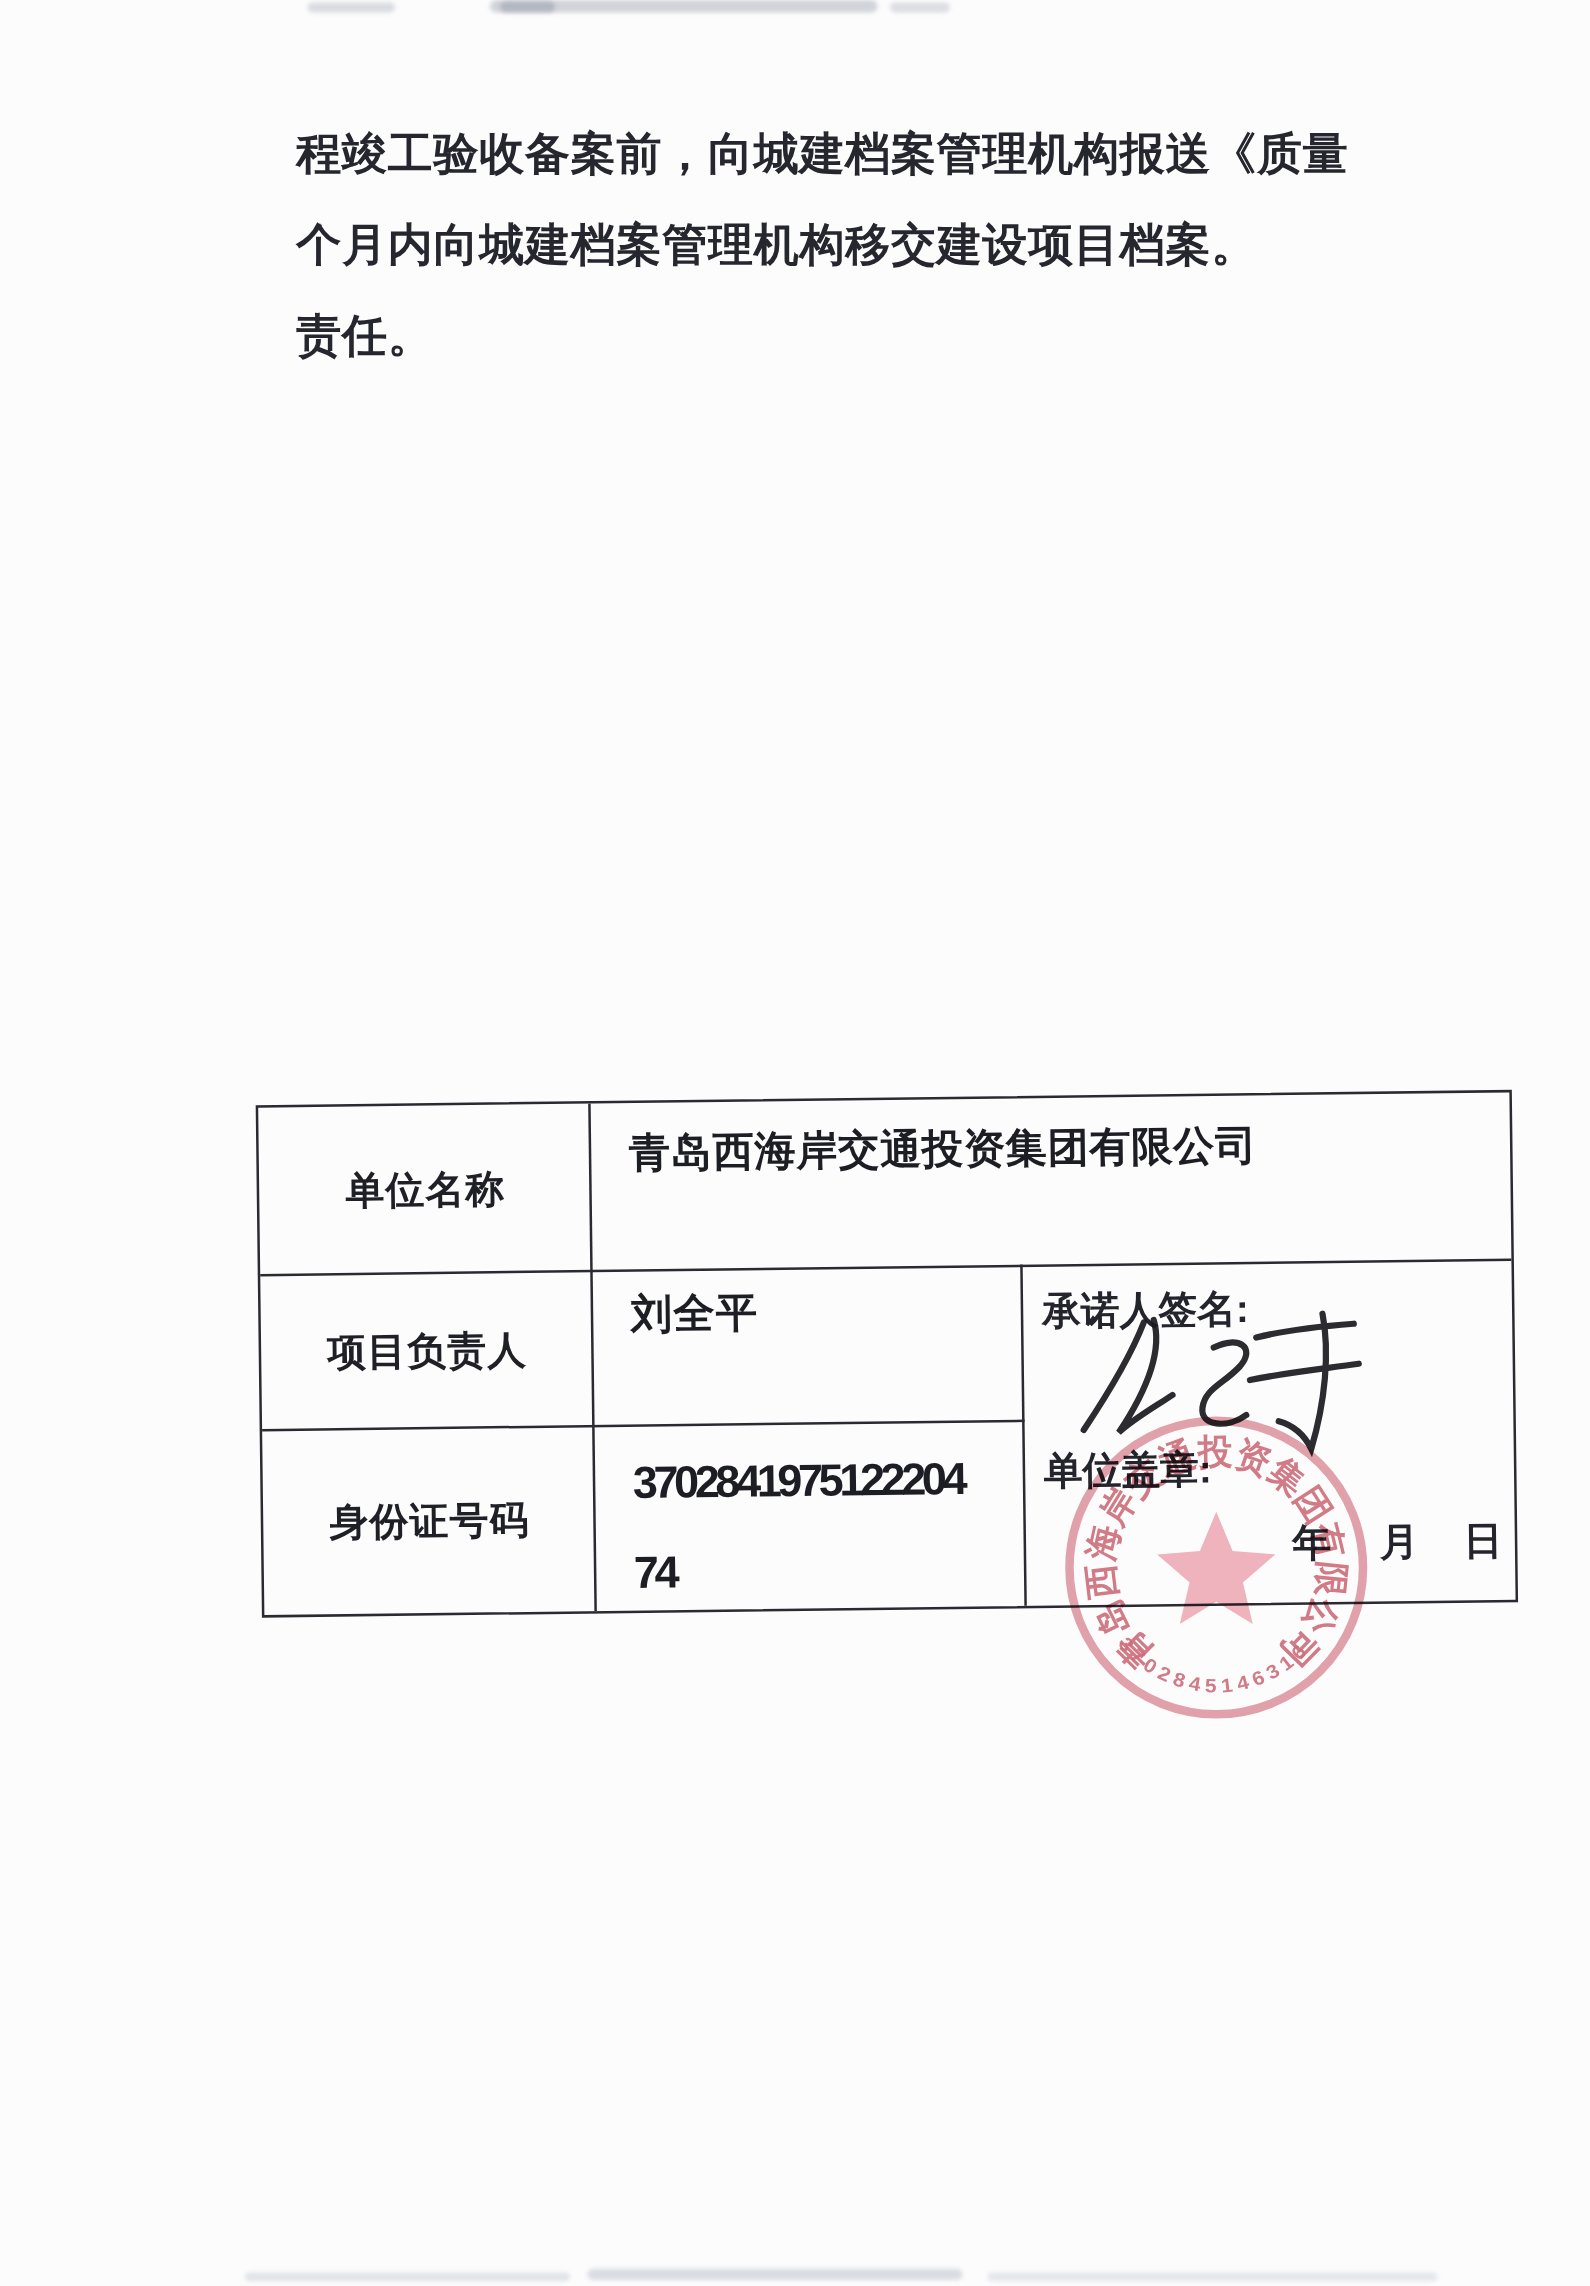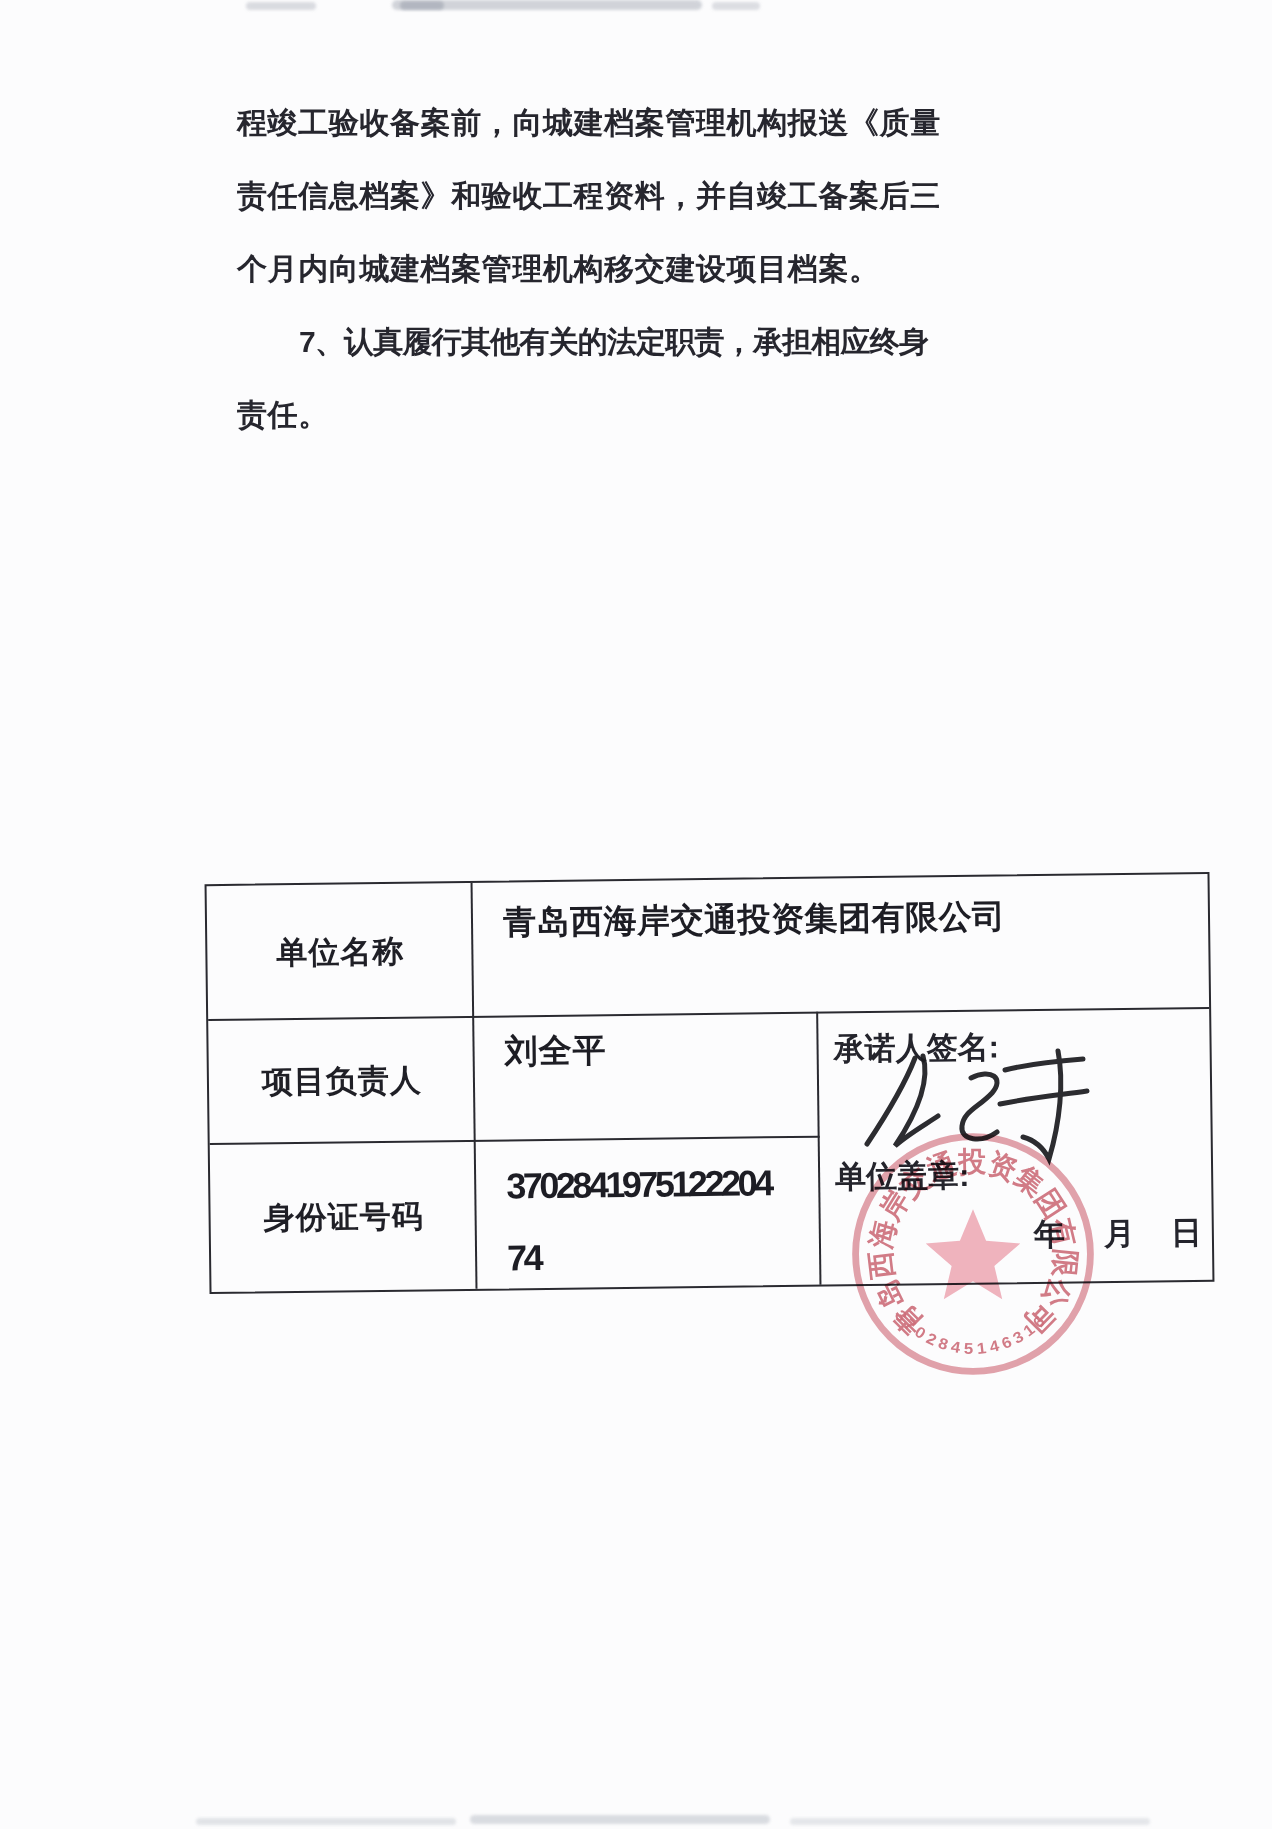--- a/index.html
+++ b/index.html
@@ -5,21 +5,21 @@
   html,body{margin:0;padding:0;background:#e9e9ec;}
   .page{
     position:relative;width:1272px;height:1829px;margin:0 auto;
     background:#fcfcfd;overflow:hidden;
     font-family:"Liberation Sans", sans-serif;
     color:#24242c;
   }
   
   .textblock{position:absolute;left:237px;top:86px;width:720px;}
   .tline{
-    height:73px;line-height:73px;font-size:30px;font-weight:600;
+    height:73px;line-height:73px;font-size:36px;font-weight:600;
     letter-spacing:0.6px;color:#26262e;white-space:nowrap;
   }
   .tline.indent{padding-left:62px;letter-spacing:-0.8px;}
   
   .sheet{
     position:absolute;left:207px;top:878px;width:1005px;height:410px;
     border:2px solid #2a2a30;box-sizing:border-box;
     transform:rotate(-0.7deg);transform-origin:50% 50%;
     background:transparent;
   }
@@ -69,23 +69,21 @@
 
 <div class="page">
 
   <div class="smudge sm-t1"></div>
   <div class="smudge sm-t2"></div>
   <div class="smudge sm-t3"></div>
   <div class="smudge sm-t4"></div>
 
   <div class="textblock">
     <div class="tline">程竣工验收备案前，向城建档案管理机构报送《质量</div>
-    <div class="tline">责任信息档案》和验收工程资料，并自竣工备案后三</div>
     <div class="tline">个月内向城建档案管理机构移交建设项目档案。</div>
-    <div class="tline indent">7、认真履行其他有关的法定职责，承担相应终身</div>
     <div class="tline">责任。</div>
   </div>
 
   <div class="sheet">
     <div class="gridline v1"></div>
     <div class="gridline v2"></div>
     <div class="gridline h1"></div>
     <div class="gridline h2"></div>
 
     <div class="cell-label lab1">单位名称</div>

